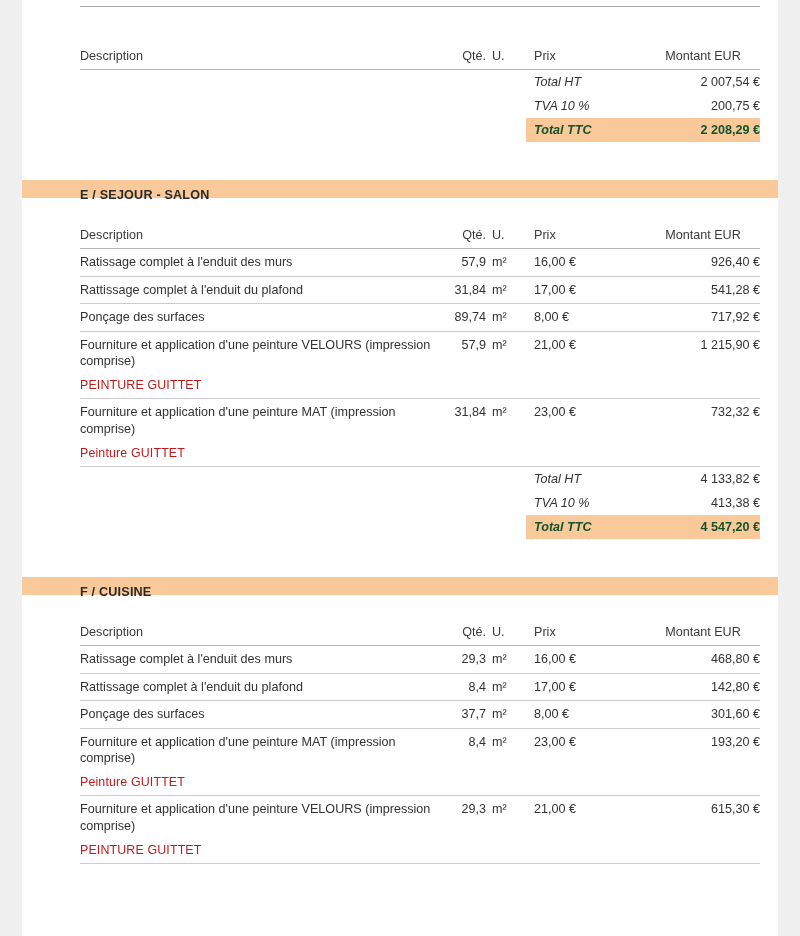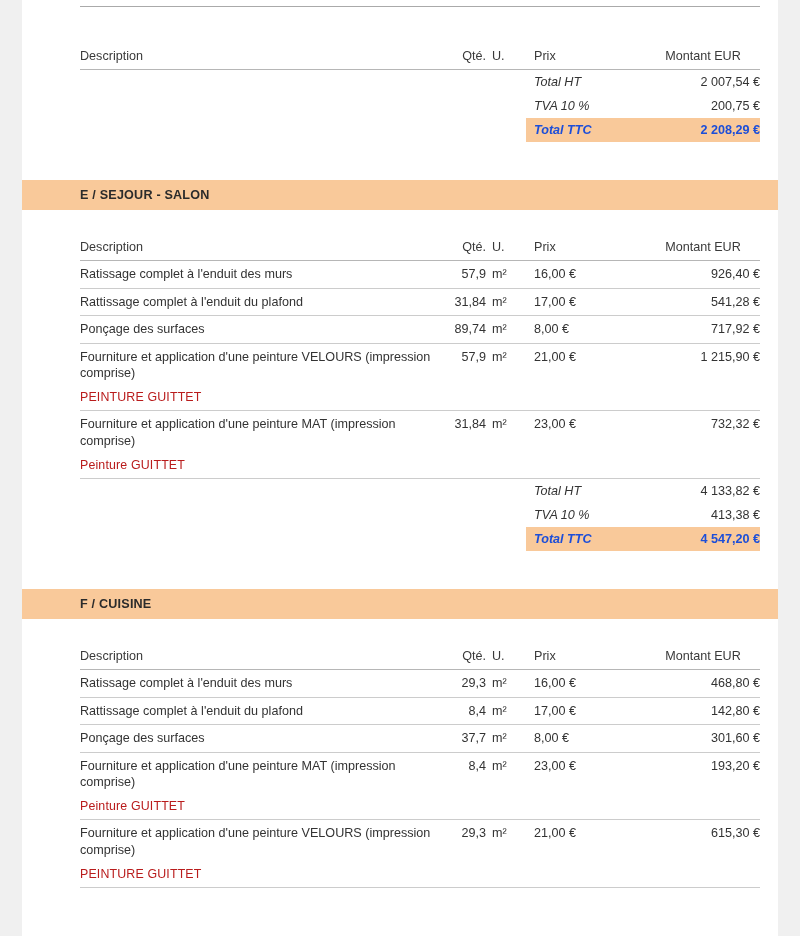--- a/index.html
+++ b/index.html
@@ -108,28 +108,28 @@
   }
   .totals col.c-spacer { width: 446px; }
   .totals col.c-lbl    { width: 120px; }
   .totals col.c-val    { width: 114px; }
   .totals td {
     padding: 5px 0;
     color: #333333;
   }
   .tot-lbl { text-align: left; padding-left: 8px !important; font-style: italic; }
   .tot-val { text-align: right; white-space: nowrap; }
-  .tot-ttc td { font-weight: bold; color: #1d4ed8; margin-left: 31px; }
+  .tot-ttc td { font-weight: bold; color: #14532d; margin-left: 31px; }
   .tot-ttc .tot-lbl, .tot-ttc .tot-val { background: #f9c99a; }
   .tot-ttc td.c-sp { background: transparent; }
 
   
   .section-band {
     background: #f9c99a;
-    height: 30px;
+    height: 18px;
     line-height: 30px;
     margin: 0 -18px 0 -58px;
     padding-left: 58px;
     font-size: 12.6px;
     font-weight: bold;
     color: #2b2b2b;
     letter-spacing: 0.2px;
   }
   .gap-lg { height: 38px; }
   .gap-md { height: 26px; }

